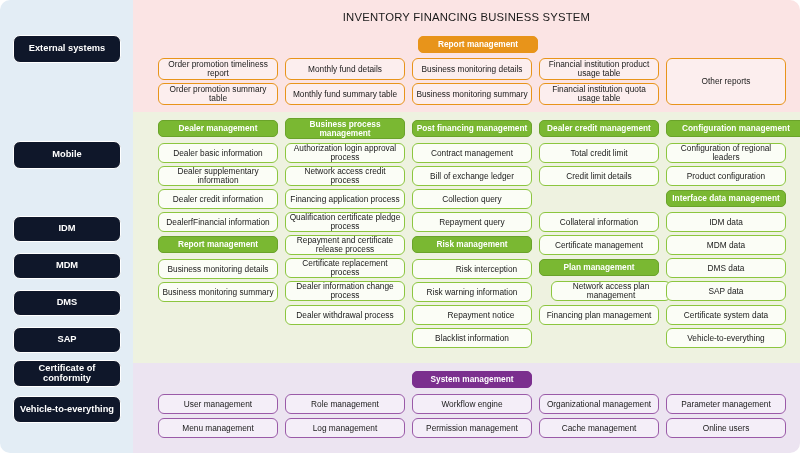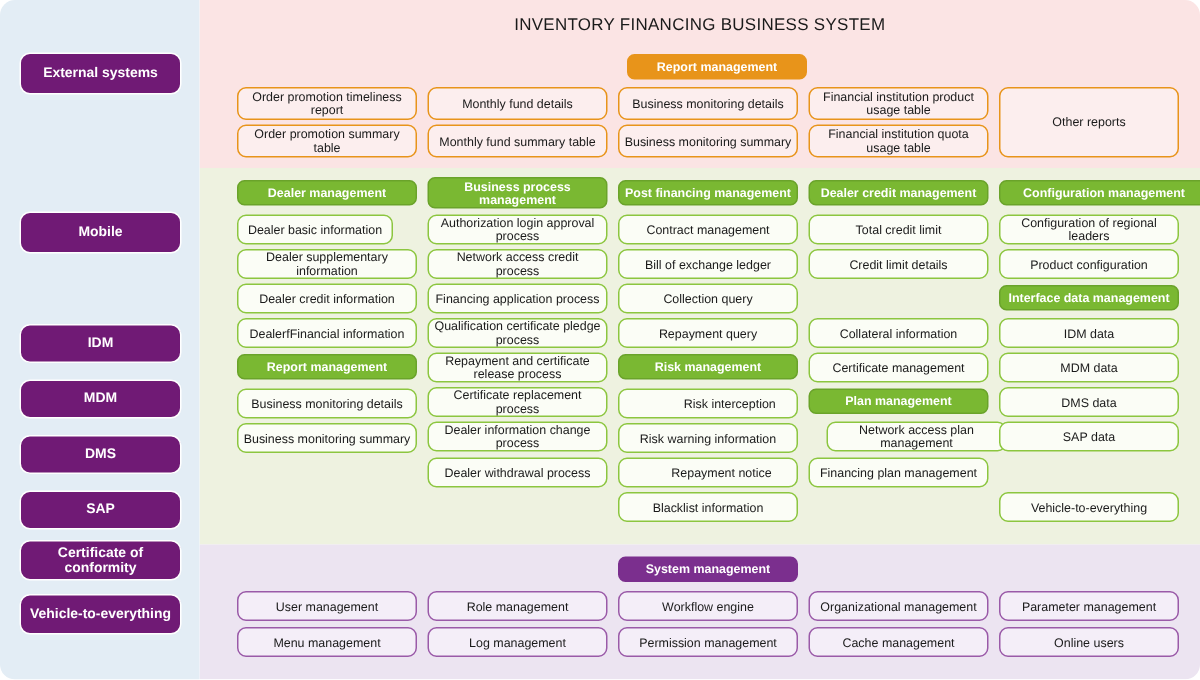--- a/index.html
+++ b/index.html
@@ -17,21 +17,21 @@
   }
 
   
   #sidebar{
     position:absolute;left:0;top:0;width:133px;height:453px;
     background:#e3edf5;
     border-radius:10px 0 0 10px;
   }
   .side-btn{
     position:absolute;left:13px;width:108px;
-    background:#701a75;
+    background:#0f172a;
     border:1.5px solid #ffffff;
     border-radius:7px;
     color:#ffffff;
     font-size:9.3px;
     font-weight:bold;
     display:flex;align-items:center;justify-content:center;
     text-align:center;
     line-height:1.05;
     box-sizing:border-box;
   }
@@ -121,21 +121,21 @@
       <div class="box pink-item" style="left: 25px; top: 58px; width: 120px; height: 22px;">Order promotion timeliness report</div>
       <div class="box pink-item" style="left: 25px; top: 83px; width: 120px; height: 22px;">Order promotion summary table</div>
       <div class="box pink-item" style="left: 152px; top: 58px; width: 120px; height: 22px;">Monthly fund details</div>
       <div class="box pink-item" style="left: 152px; top: 83px; width: 120px; height: 22px;">Monthly fund summary table</div>
       <div class="box pink-item" style="left: 279px; top: 58px; width: 120px; height: 22px;">Business monitoring details</div>
       <div class="box pink-item" style="left: 279px; top: 83px; width: 120px; height: 22px;">Business monitoring summary</div>
       <div class="box pink-item" style="left: 406px; top: 58px; width: 120px; height: 22px;">Financial institution product usage table</div>
       <div class="box pink-item" style="left: 406px; top: 83px; width: 120px; height: 22px;">Financial institution quota usage table</div>
       <div class="box pink-item" style="left: 533px; top: 58px; width: 120px; height: 47px;">Other reports</div>
       <div class="box green-head" style="left: 25px; top: 120px; width: 120px; height: 17px;">Dealer management</div>
-      <div class="box green-item" style="left: 25px; top: 143px; width: 104px; height: 20px;">Dealer basic information</div>
+      <div class="box green-item" style="left: 25px; top: 143px; width: 120px; height: 20px;">Dealer basic information</div>
       <div class="box green-item" style="left: 25px; top: 166px; width: 120px; height: 20px;">Dealer supplementary information</div>
       <div class="box green-item" style="left: 25px; top: 189px; width: 120px; height: 20px;">Dealer credit information</div>
       <div class="box green-item" style="left: 25px; top: 212px; width: 120px; height: 20px;">DealerfFinancial information</div>
       <div class="box green-head" style="left: 25px; top: 236px; width: 120px; height: 17px;">Report management</div>
       <div class="box green-item" style="left: 25px; top: 259px; width: 120px; height: 20px;">Business monitoring details</div>
       <div class="box green-item" style="left: 25px; top: 282px; width: 120px; height: 20px;">Business monitoring summary</div>
       <div class="box green-head" style="left: 152px; top: 118px; width: 120px; height: 21px;">Business process management</div>
       <div class="box green-item" style="left: 152px; top: 143px; width: 120px; height: 20px;">Authorization login approval process</div>
       <div class="box green-item" style="left: 152px; top: 166px; width: 120px; height: 20px;">Network access credit process</div>
       <div class="box green-item" style="left: 152px; top: 189px; width: 120px; height: 20px;">Financing application process</div>
@@ -163,20 +163,21 @@
       <div class="box green-item" style="left: 406px; top: 281px; width: 120px; height: 20px; margin-left: 12px;">Network access plan management</div>
       <div class="box green-item" style="left: 406px; top: 305px; width: 120px; height: 20px;">Financing plan management</div>
       <div class="box green-head" style="left: 533px; top: 120px; width: 140px; height: 17px;">Configuration management</div>
       <div class="box green-item" style="left: 533px; top: 143px; width: 120px; height: 20px;">Configuration of regional leaders</div>
       <div class="box green-item" style="left: 533px; top: 166px; width: 120px; height: 20px;">Product configuration</div>
       <div class="box green-head" style="left: 533px; top: 190px; width: 120px; height: 17px;">Interface data management</div>
       <div class="box green-item" style="left: 533px; top: 212px; width: 120px; height: 20px;">IDM data</div>
       <div class="box green-item" style="left: 533px; top: 235px; width: 120px; height: 20px;">MDM data</div>
       <div class="box green-item" style="left: 533px; top: 258px; width: 120px; height: 20px;">DMS data</div>
       <div class="box green-item" style="left: 533px; top: 281px; width: 120px; height: 20px;">SAP data</div>
+      <div class="box green-item" style="left: 533px; top: 305px; width: 120px; height: 20px;">Certificate system data</div>
       <div class="box green-item" style="left: 533px; top: 328px; width: 120px; height: 20px;">Vehicle-to-everything</div>
       <div class="box purple-head" style="left: 279px; top: 371px; width: 120px; height: 17px;">System management</div>
       <div class="box purple-item" style="left: 25px; top: 394px; width: 120px; height: 20px;">User management</div>
       <div class="box purple-item" style="left: 25px; top: 418px; width: 120px; height: 20px;">Menu management</div>
       <div class="box purple-item" style="left: 152px; top: 394px; width: 120px; height: 20px;">Role management</div>
       <div class="box purple-item" style="left: 152px; top: 418px; width: 120px; height: 20px;">Log management</div>
       <div class="box purple-item" style="left: 279px; top: 394px; width: 120px; height: 20px;">Workflow engine</div>
       <div class="box purple-item" style="left: 279px; top: 418px; width: 120px; height: 20px;">Permission management</div>
       <div class="box purple-item" style="left: 406px; top: 394px; width: 120px; height: 20px;">Organizational management</div>
       <div class="box purple-item" style="left: 406px; top: 418px; width: 120px; height: 20px;">Cache management</div>

